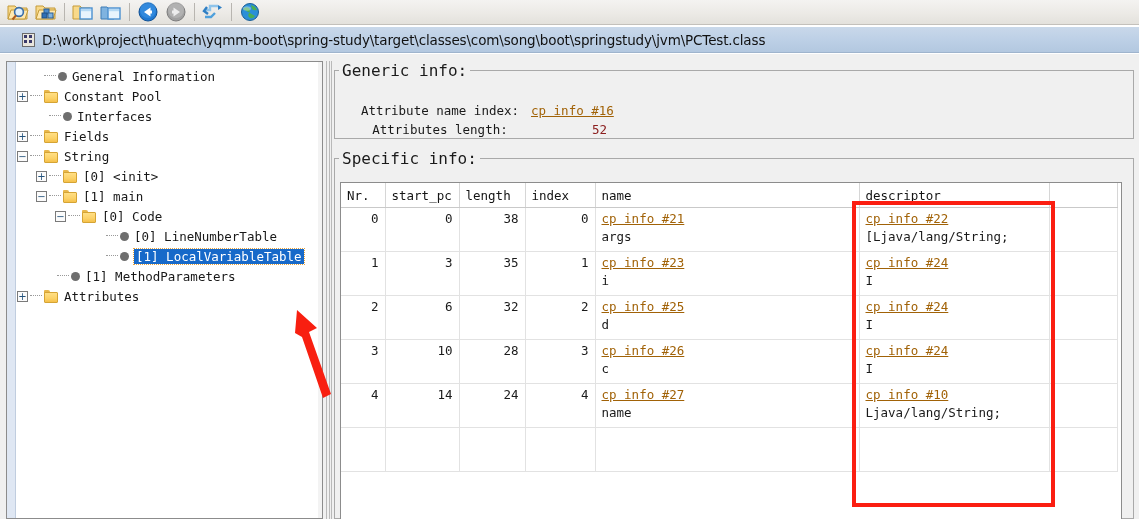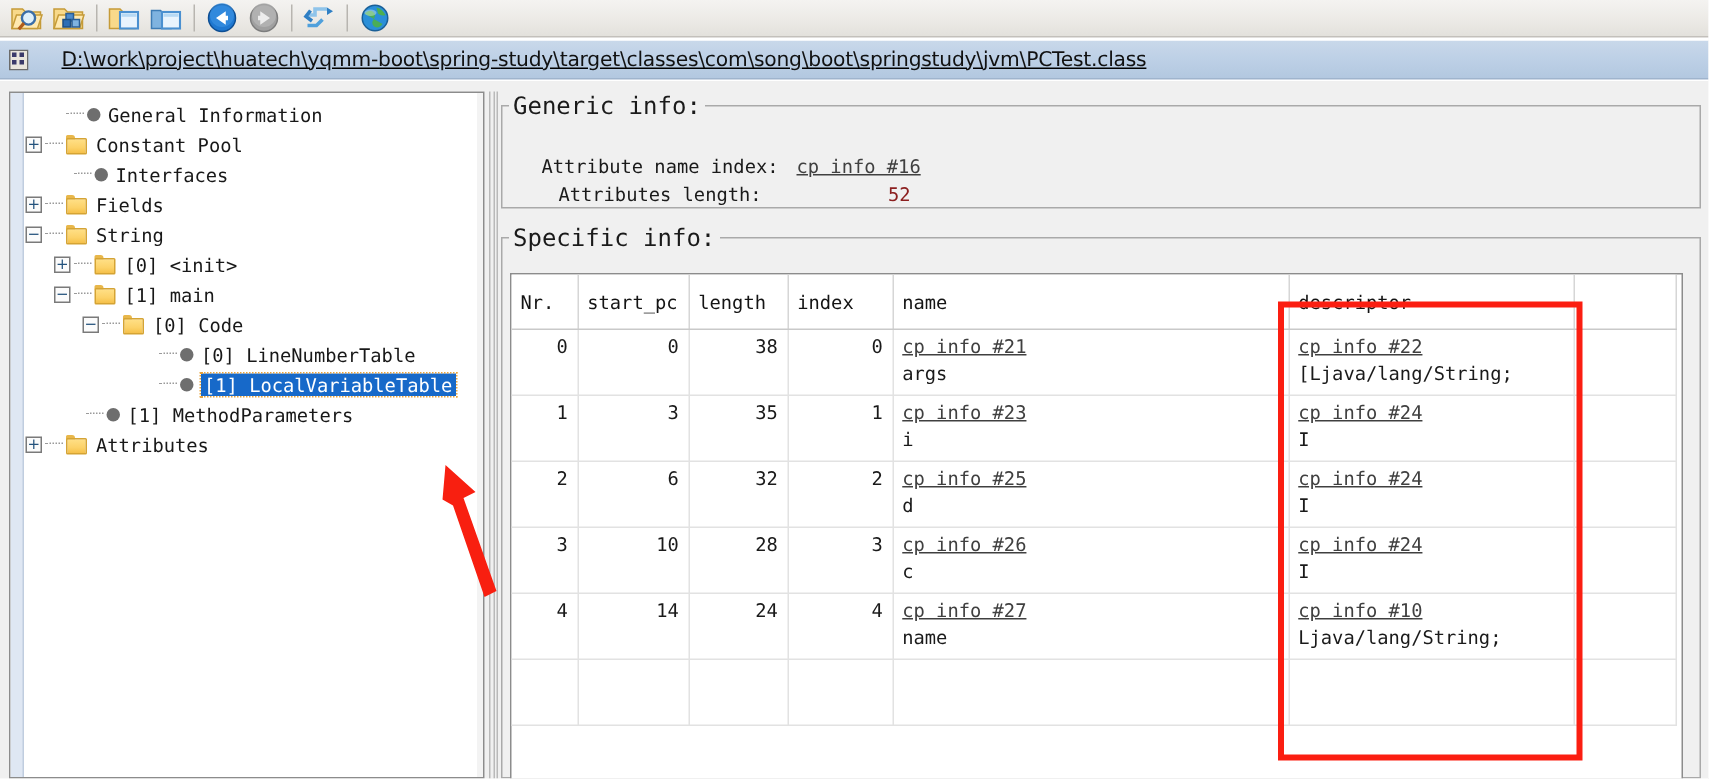--- a/index.html
+++ b/index.html
@@ -44,25 +44,24 @@
     left: 0; top: 26px;
     width: 1139px; height: 27px;
     background: linear-gradient(to bottom, #c9d8ea 0%, #bdd0e6 50%, #b3c8e0 100%);
     border-top: 1px solid #ffffff;
     border-bottom: 1px solid #9fb4cd;
     display: flex;
     align-items: center;
     box-sizing: border-box;
   }
   #pathbar-inner {
-    margin-left: 6px;
+    margin-left: 22px;
     display: flex;
     align-items: center;
-    gap: 22px;
-    text-decoration: underline;
+    gap: 7px;
   }
   #path-text {
     font-family: "DejaVu Sans", sans-serif;
     font-size: 13.5px;
     color: #111111;
     white-space: nowrap;
     letter-spacing: -0.15px;
   }
 
   
@@ -211,21 +210,21 @@
   #generic-info { left: 0; top: 0; width: 800px; height: 78px; }
   .info-row {
     position: absolute;
     font-family: "DejaVu Sans Mono", monospace;
     font-size: 12.5px;
     color: #1a1a1a;
     white-space: nowrap;
   }
   .lbl { display: inline-block; text-align: center; }
   .link {
-    color: #404040;
+    color: #a16207;
     text-decoration: underline;
     cursor: pointer;
   }
   .num { color: #8c2020; }
 
   #specific-info { left: 0; top: 88px; width: 800px; height: 370px; }
 
   
   #tbl-wrap {
     position: absolute;
@@ -238,21 +237,21 @@
   }
   table.vt {
     border-collapse: collapse;
     width: 776px;
     table-layout: fixed;
     font-family: "DejaVu Sans Mono", monospace;
     font-size: 12.5px;
     color: #1a1a1a;
   }
   table.vt th {
-    height: 36px;
+    height: 24px;
     background: #ffffff;
     border-right: 1px solid #d6d6d6;
     border-bottom: 1px solid #c9c9c9;
     font-weight: normal;
     text-align: left;
     padding: 0 6px;
     color: #141414;
   }
   table.vt td {
     height: 40px;

